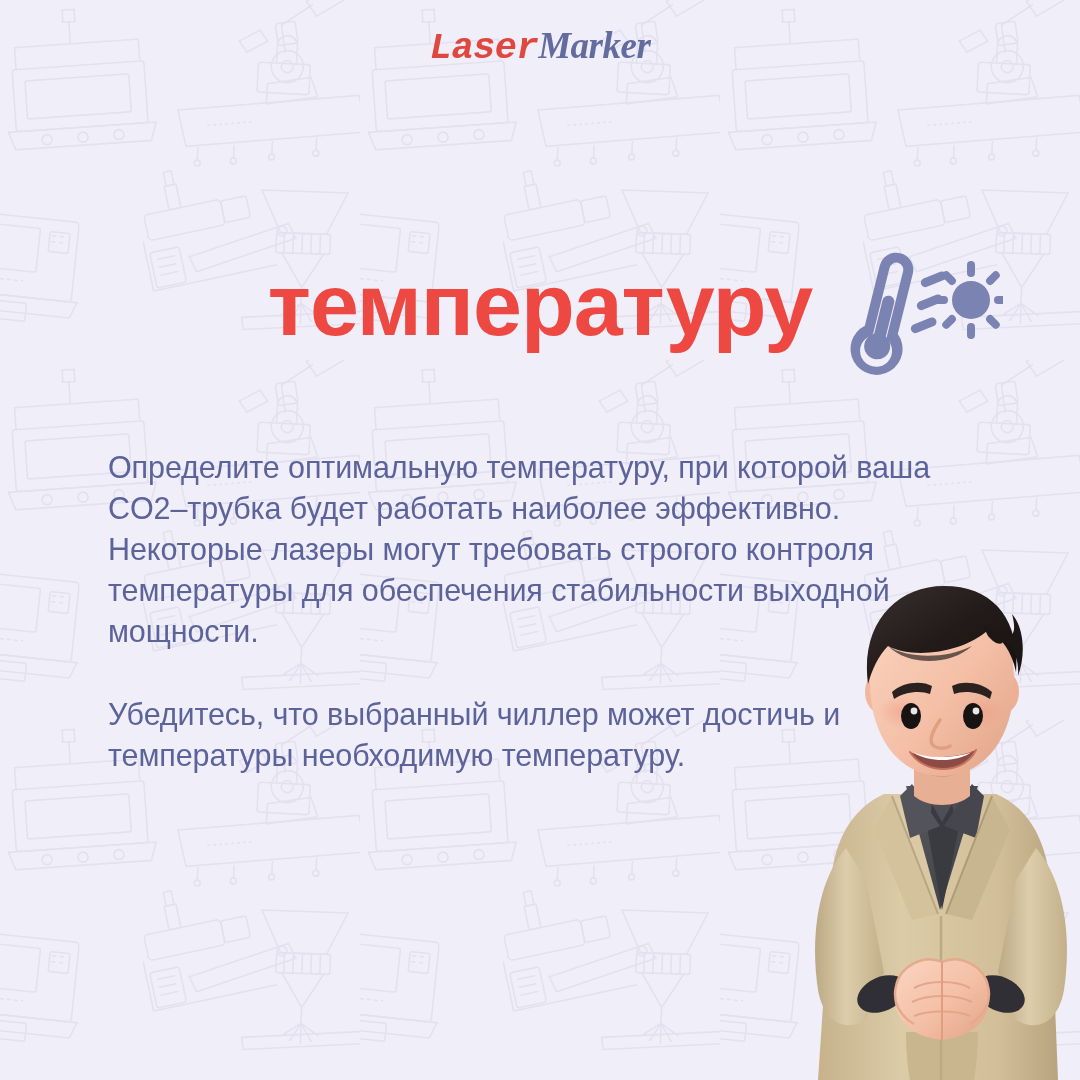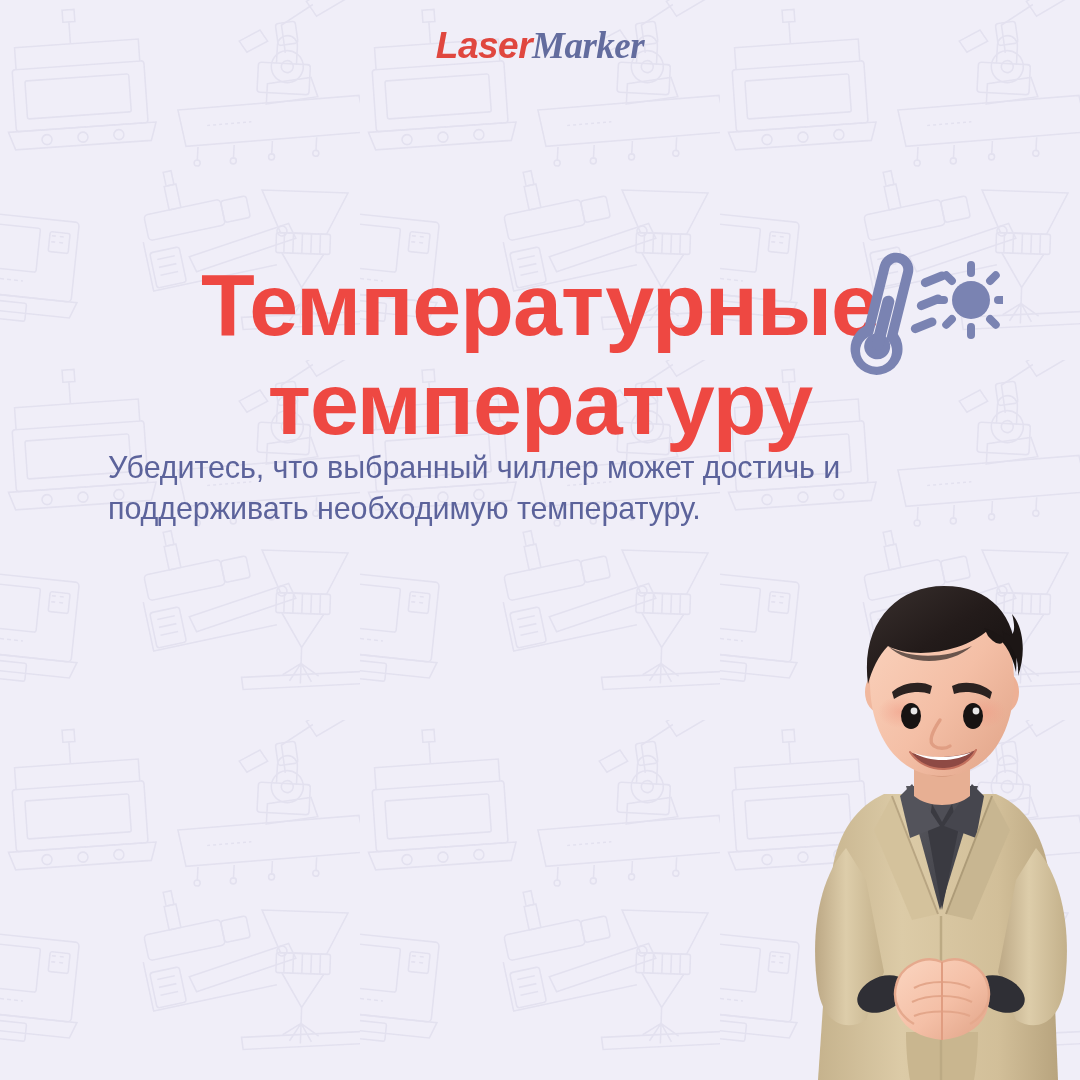--- a/index.html
+++ b/index.html
@@ -34,21 +34,21 @@
     left: 0;
     width: 1080px;
     text-align: center;
     z-index: 5;
     font-style: italic;
     font-weight: bold;
     font-size: 37px;
     letter-spacing: -0.5px;
     white-space: nowrap;
   }
-  #logo .logo-laser  { color: #E0473F; }
+  #logo .logo-laser  { color: #E0473F; font-family: Liberation Mono, monospace; }
   #logo .logo-marker { color: #636C9E; font-family: Liberation Serif, serif; }
 
   
   #heading {
     position: absolute;
     top: 196px;
     left: 60px;
     width: 960px;
     z-index: 4;
     text-align: center;
@@ -187,21 +187,20 @@
       <rect x="0" y="0" width="1080" height="1080" fill="#F0EEF8"></rect>
       <rect x="-60" y="-60" width="1220" height="1220" fill="url(#tile)"></rect>
     </svg>
   </div>
 
   <div id="logo">
     <span class="logo-laser">Laser</span><span class="logo-marker">Marker</span>
   </div>
 
   <h1 id="heading">
-    <span class="hl">Температурные</span>
     <span class="hl">температуру</span>
   </h1>
 
   <div id="thermo-icon">
     <svg viewBox="0 0 175 145" xmlns="http://www.w3.org/2000/svg">
       <g fill="#7A83B2">
 
         <g transform="rotate(14 55 80)">
           <path d="M55 8
                    a17 17 0 0 1 17 17
@@ -237,21 +236,22 @@
           <rect x="139" y="18" width="8" height="16" rx="4" transform="rotate(45 143 57)"></rect>
           <rect x="139" y="80" width="8" height="16" rx="4" transform="rotate(45 143 57)"></rect>
           <rect x="104" y="53" width="16" height="8" rx="4" transform="rotate(45 143 57)"></rect>
           <rect x="166" y="53" width="16" height="8" rx="4" transform="rotate(45 143 57)"></rect>
         </g>
       </g>
     </svg>
   </div>
 
   <div id="body-copy">
-    <p>Убедитесь, что выбранный чиллер может достичь и поддерживать необходимую температуру.</p>
+    <p>Определите оптимальную температуру, при которой ваша CO2–трубка будет работать наиболее эффективно. Некоторые лазеры могут требовать строгого контроля температуры для обеспечения стабильности выходной мощности.</p>
+    <p>Убедитесь, что выбранный чиллер может достичь и температуры необходимую температуру.</p>
   </div>
 
   <div id="character">
     <svg viewBox="0 0 300 500" xmlns="http://www.w3.org/2000/svg">
       <defs>
         <linearGradient id="suitG" x1="0" y1="0" x2="1" y2="0">
           <stop offset="0%" stop-color="#C6B38D"></stop>
           <stop offset="35%" stop-color="#DCCBA7"></stop>
           <stop offset="75%" stop-color="#D2BF99"></stop>
           <stop offset="100%" stop-color="#B8A47E"></stop>

